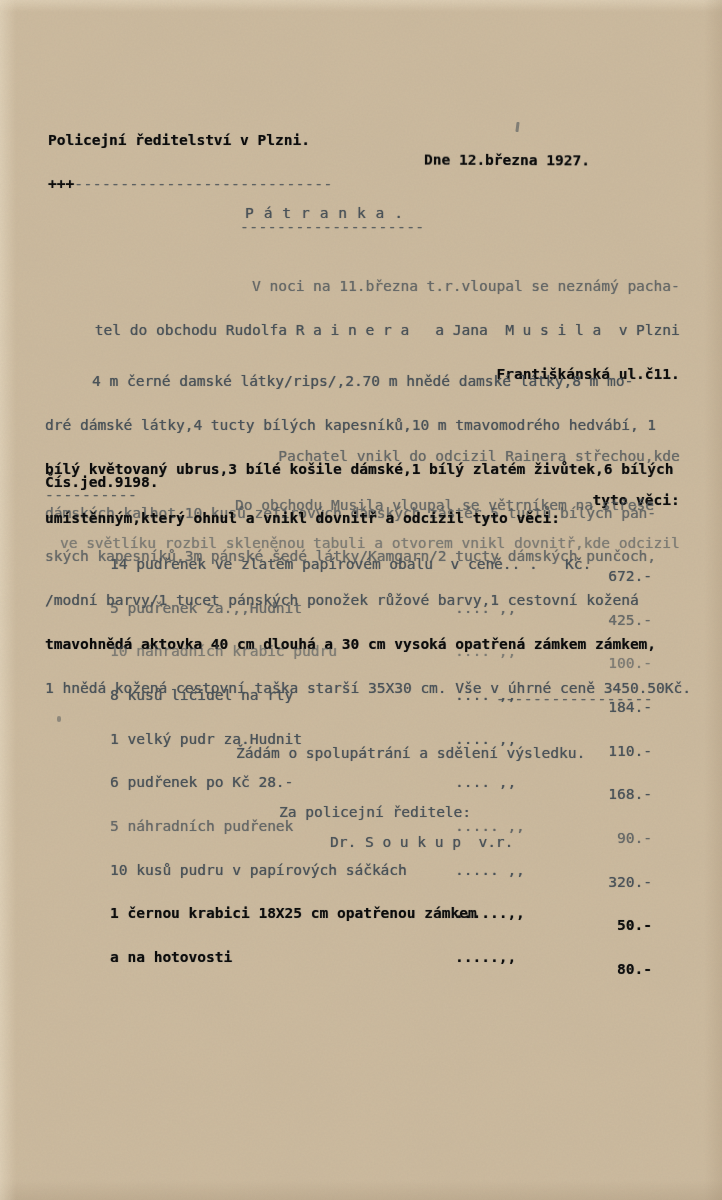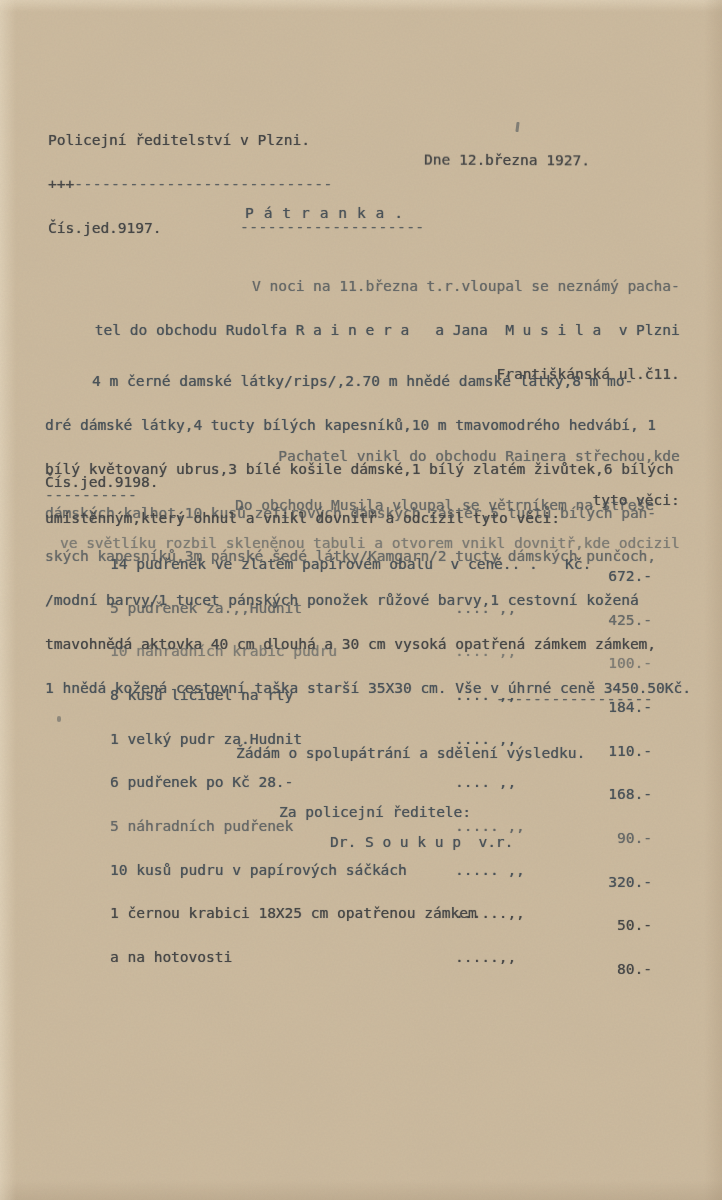--- a/index.html
+++ b/index.html
@@ -14,21 +14,21 @@
   .page{position:absolute;inset:0;}
   .tex{position:absolute;inset:0;z-index:5;pointer-events:none;opacity:.55;}
   .t{
     position:absolute;white-space:pre;z-index:2;
     font-size:14.5px;line-height:14.6px;color:#434d55;
     text-shadow:0 0 1px rgba(62,72,80,.60), .5px .4px 0 rgba(62,72,80,.30);
     filter:blur(.22px);
   }
   .ln{height:14.6px;}
   .gap{height:9px;}
-  .b{font-weight:normal;color:#404040;}
+  .b{font-weight:bold;color:#000000;}
   .f{opacity:.60;}
   .f2{opacity:.78;}
   .rule{letter-spacing:.5px;opacity:.85;}
   .ind-a{padding-left:207px;}   
   .ind-b{padding-left:180px;}   
   .ind-c{padding-left:47px;}    
   .irow{position:relative;height:14.45px;line-height:14.45px;}
   .dots{position:absolute;left:345px;top:0;}
   .kc{position:absolute;left:455px;top:0;}
   .price{position:absolute;left:468px;top:12px;width:74px;text-align:right;}
@@ -36,34 +36,33 @@
   .a2{position:absolute;left:57px;top:716px;width:4px;height:6px;background:rgba(62,72,80,.45);border-radius:2px;z-index:2;}
 </style>
 </head>
 <body>
 
 <div class="page">
 
   <div class="t" style="left:48px;top:104px;">
     <div class="ln b">Policejní ředitelství v Plzni.</div>
     <div class="ln"><span class="b">+++</span><span class="rule">----------------------------</span></div>
-    <div class="ln b">Čís.jed.9197.</div>
   </div>
 
   <div class="t b" style="left:424px;top:153px;transform:rotate(.3deg);">Dne 12.března 1927.</div>
 
   <div class="t" style="left:245px;top:206px;letter-spacing:.6px;">P á t r a n k a .</div>
   <div class="t rule" style="left:240px;top:220px;">--------------------</div>
 
   <div class="t" style="left:45px;top:250px;text-align:right;">
     <div class="ln ind-a f2">V noci na 11.března t.r.vloupal se neznámý pacha-</div>
     <div class="ln">tel do obchodu Rudolfa R a i n e r a   a Jana  M u s i l a  v Plzni</div>
     <div class="ln b">Františkánská ul.č11.</div>
     <div class="gap"></div>
-    <div class="ln ind-b f2">Pachatel vnikl do obchodu Rainera střechou,kde</div>
+    <div class="ln ind-b f2">Pachatel vnikl do odcizil Rainera střechou,kde</div>
     <div class="ln b">tyto věci:</div>
     <div class="ln f">ve světlíku rozbil skleněnou tabuli a otvorem vnikl dovnitř,kde odcizil</div>
   </div>
 
   <div class="t" style="left:45px;top:345px;">
     <div class="ln ind-c">4 m černé damské látky/rips/,2.70 m hnědé damské látky,8 m mo-</div>
     <div class="ln">dré dámské látky,4 tucty bílých kapesníků,10 m tmavomodrého hedvábí, 1</div>
     <div class="ln b">bílý květovaný ubrus,3 bílé košile dámské,1 bílý zlatém živůtek,6 bílých</div>
     <div class="ln f2">dámských kalhot,10 kusů zefírových dámských zástěr,5 tuctů bílých pán-</div>
     <div class="ln f2">ských kapesníků,3m pánské šedé látky/Kamgarn/2 tucty dámských punčoch,</div>

